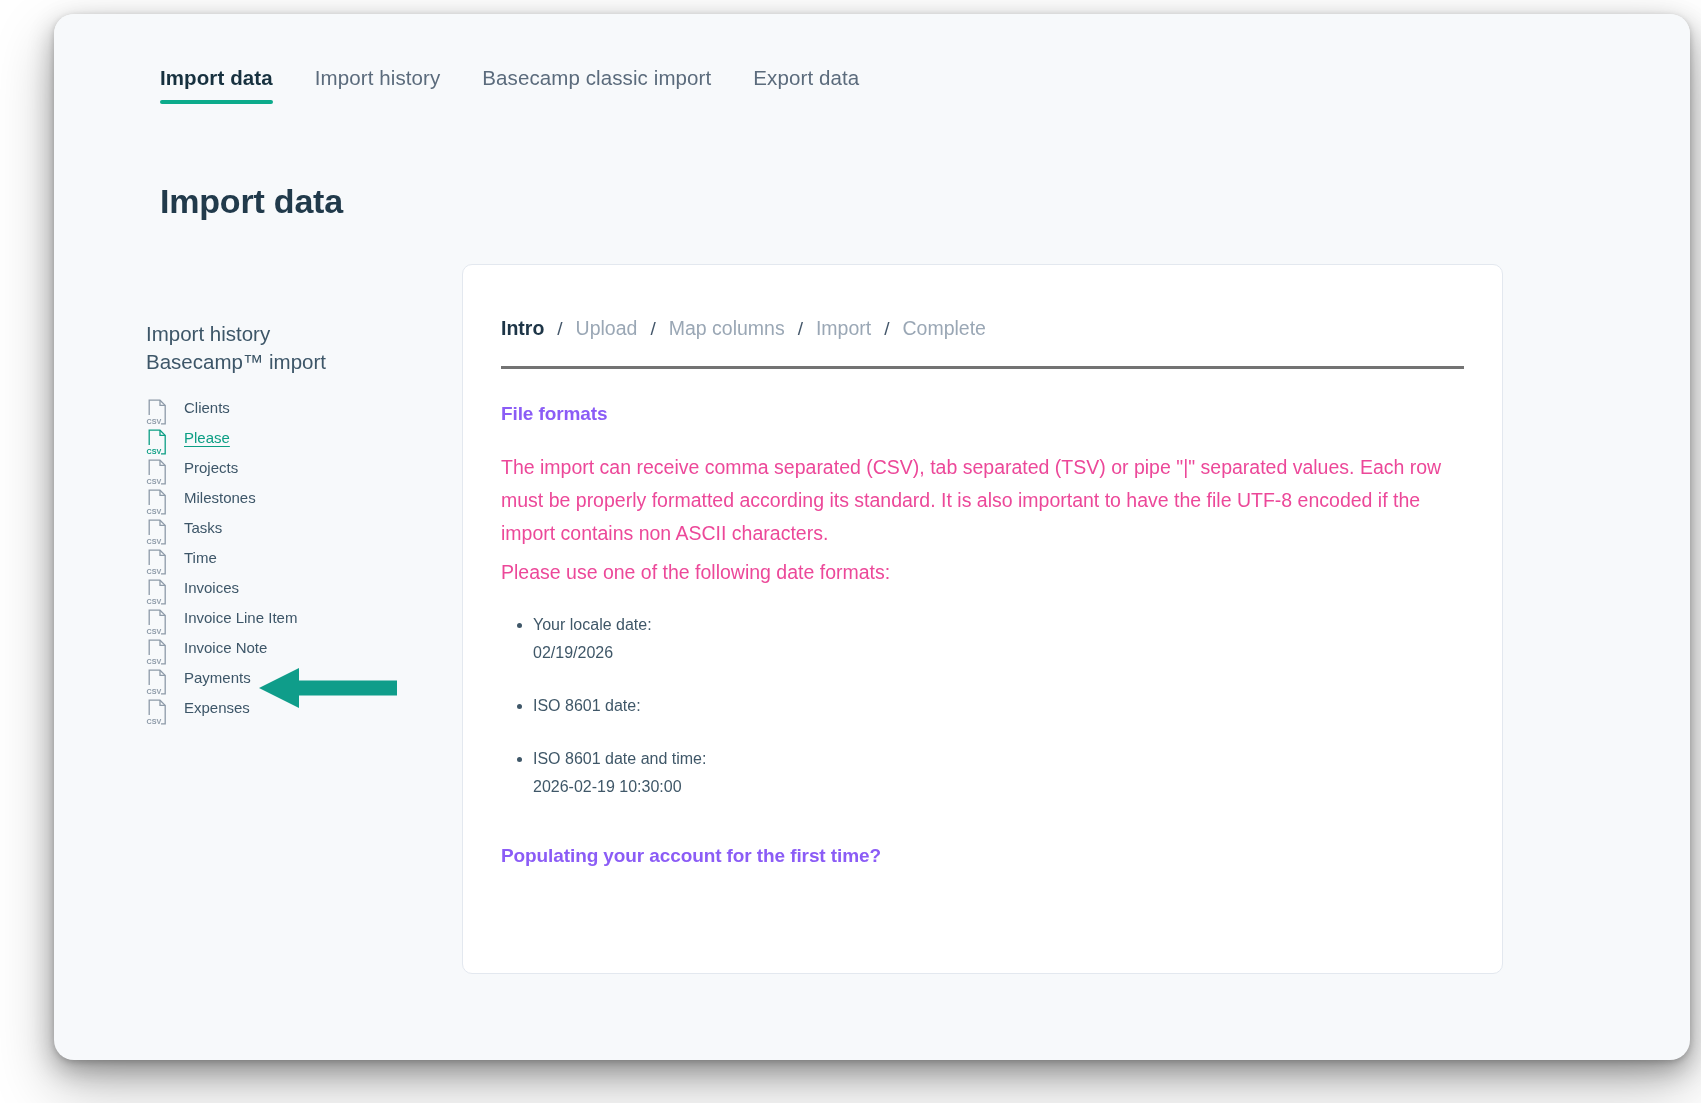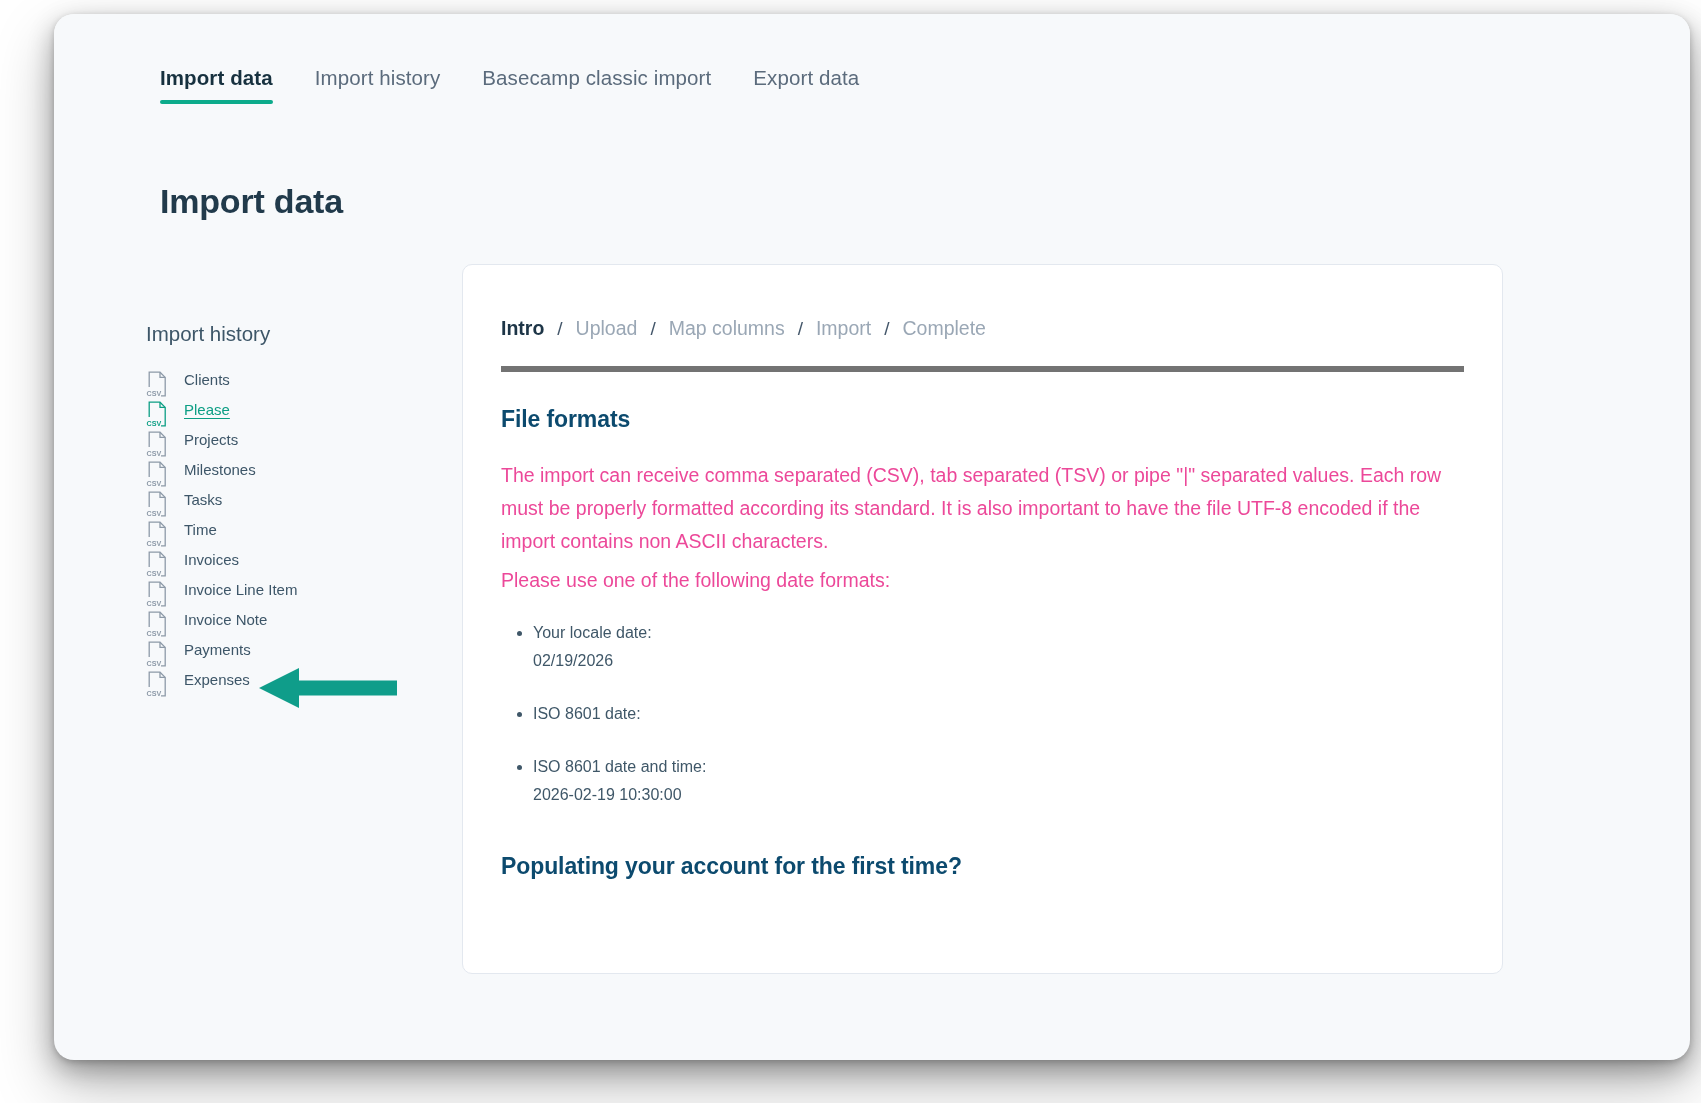--- a/index.html
+++ b/index.html
@@ -168,42 +168,42 @@
   .card-inner {
     padding: 52px 38px 0 38px;
   }
 
   
   .stepper {
     display: flex;
     align-items: center;
     font-size: 19.5px;
     padding-bottom: 26px;
-    border-bottom: 6px solid #737373;
+    border-bottom: 3px solid #737373;
     margin-bottom: 34px;
   }
   .step {
     color: #9aa7b5;
     cursor: pointer;
     white-space: nowrap;
   }
   .step.active {
     color: #1d3547;
     font-weight: 700;
   }
   .step-sep {
     color: #44576a;
     margin: 0 13px;
     font-size: 19px;
   }
 
   h2.section {
-    font-size: 23px;
+    font-size: 19px;
     font-weight: 700;
-    color: #0c4a6e;
+    color: #8b5cf6;
     margin: 0 0 26px 0;
     letter-spacing: -0.1px;
   }
   h2.section.spaced { margin-top: 44px; }
 
   p.body {
     font-size: 19.5px;
     line-height: 33px;
     color: #ec4899;
     margin: 0 0 6px 0;
@@ -238,20 +238,21 @@
       </div>
     </div>
 
     <div class="page-title">Import data</div>
 
     <div class="content">
 
       <div class="sidebar">
         <div class="side-links-top">
           <span class="side-link">Import history</span>
+          <span class="side-link">Basecamp™ import</span>
         </div>
 
         <ul class="file-list">
           <li class="file-item">
             <span class="file-icon"><svg viewBox="0 0 22 26" width="22" height="26">
                   <path d="M3.2 1.2 H14 L19.2 6.4 V24.8 H3.2 Z" fill="none" stroke="#8d9aa8" stroke-width="1.3"></path>
                   <path d="M14 1.2 V6.4 H19.2" fill="none" stroke="#8d9aa8" stroke-width="1.3"></path>
                   <rect x="0" y="16" width="15" height="10" fill="#f7f9fb"></rect>
                   <text x="0.5" y="24.5" font-size="7.2" font-family="&quot;Liberation Sans&quot;, sans-serif" font-weight="700" fill="#8d9aa8">CSV</text>
                 </svg></span>

